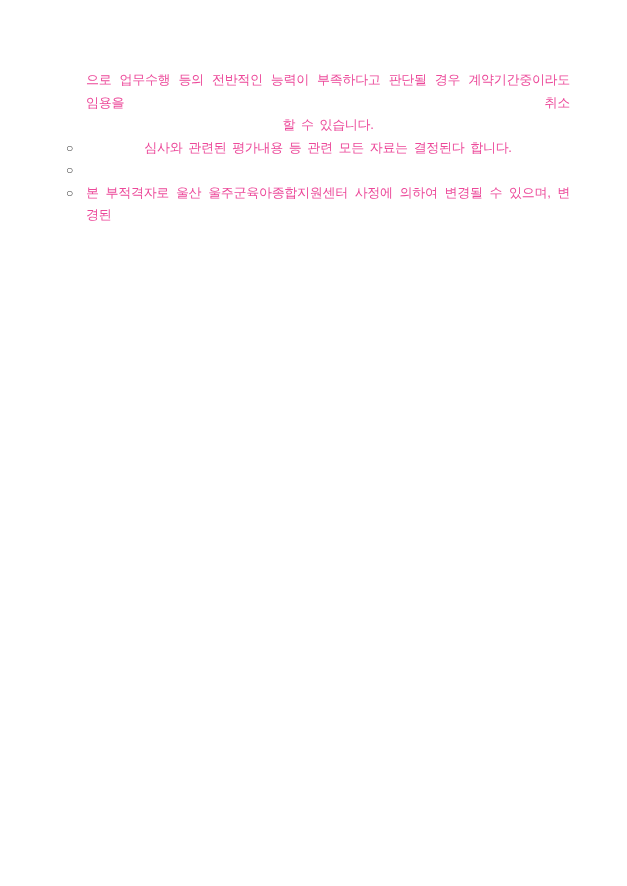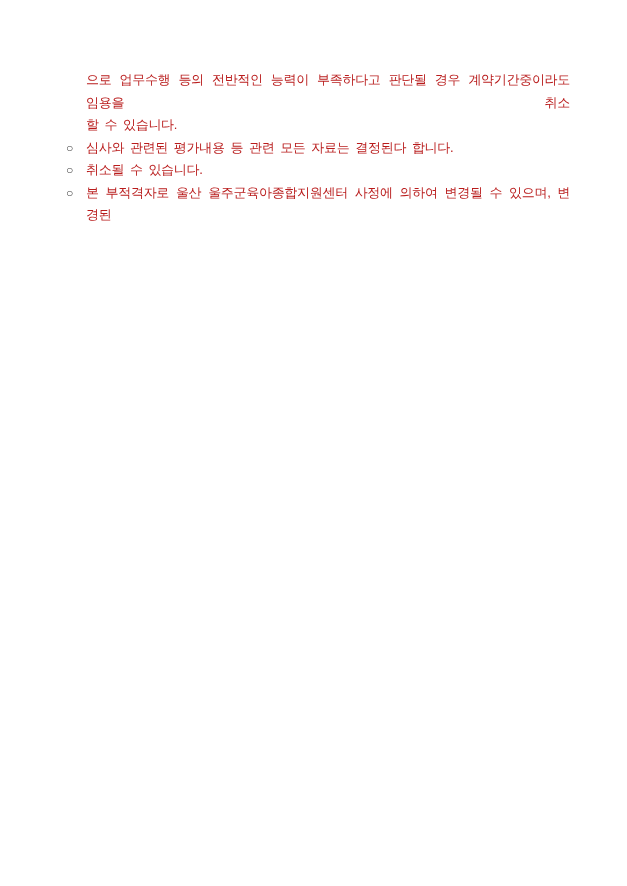--- a/index.html
+++ b/index.html
@@ -36,29 +36,29 @@
   .lines {
     flex: 1 1 auto;
     min-width: 0;
   }
   .line {
     font-size: 13px;
     line-height: 22.5px;
     letter-spacing: -0.3px;
     word-spacing: 2.5px;
     white-space: normal;
-    color: #b91c1c;
+    color: #ec4899;
   }
   .line.full {
     text-align: justify;
     text-align-last: justify;
     -moz-text-align-last: justify;
   }
   .line.last {
-    text-align: left;
+    text-align: center;
   }
 </style>
 </head>
 <body>
 
 <div class="page">
   <div class="content">
 
     <div class="para">
       <span class="marker"></span>
@@ -71,21 +71,20 @@
     <div class="para">
       <span class="marker">○</span>
       <div class="lines">
         <div class="line last">심사와 관련된 평가내용 등 관련 모든 자료는 결정된다 합니다.</div>
       </div>
     </div>
 
     <div class="para">
       <span class="marker">○</span>
       <div class="lines">
-        <div class="line last">취소될 수 있습니다.</div>
       </div>
     </div>
 
     <div class="para">
       <span class="marker">○</span>
       <div class="lines">
         <div class="line full">본 부적격자로 울산 울주군육아종합지원센터 사정에 의하여 변경될 수 있으며, 변경된</div>
       </div>
     </div>
 

